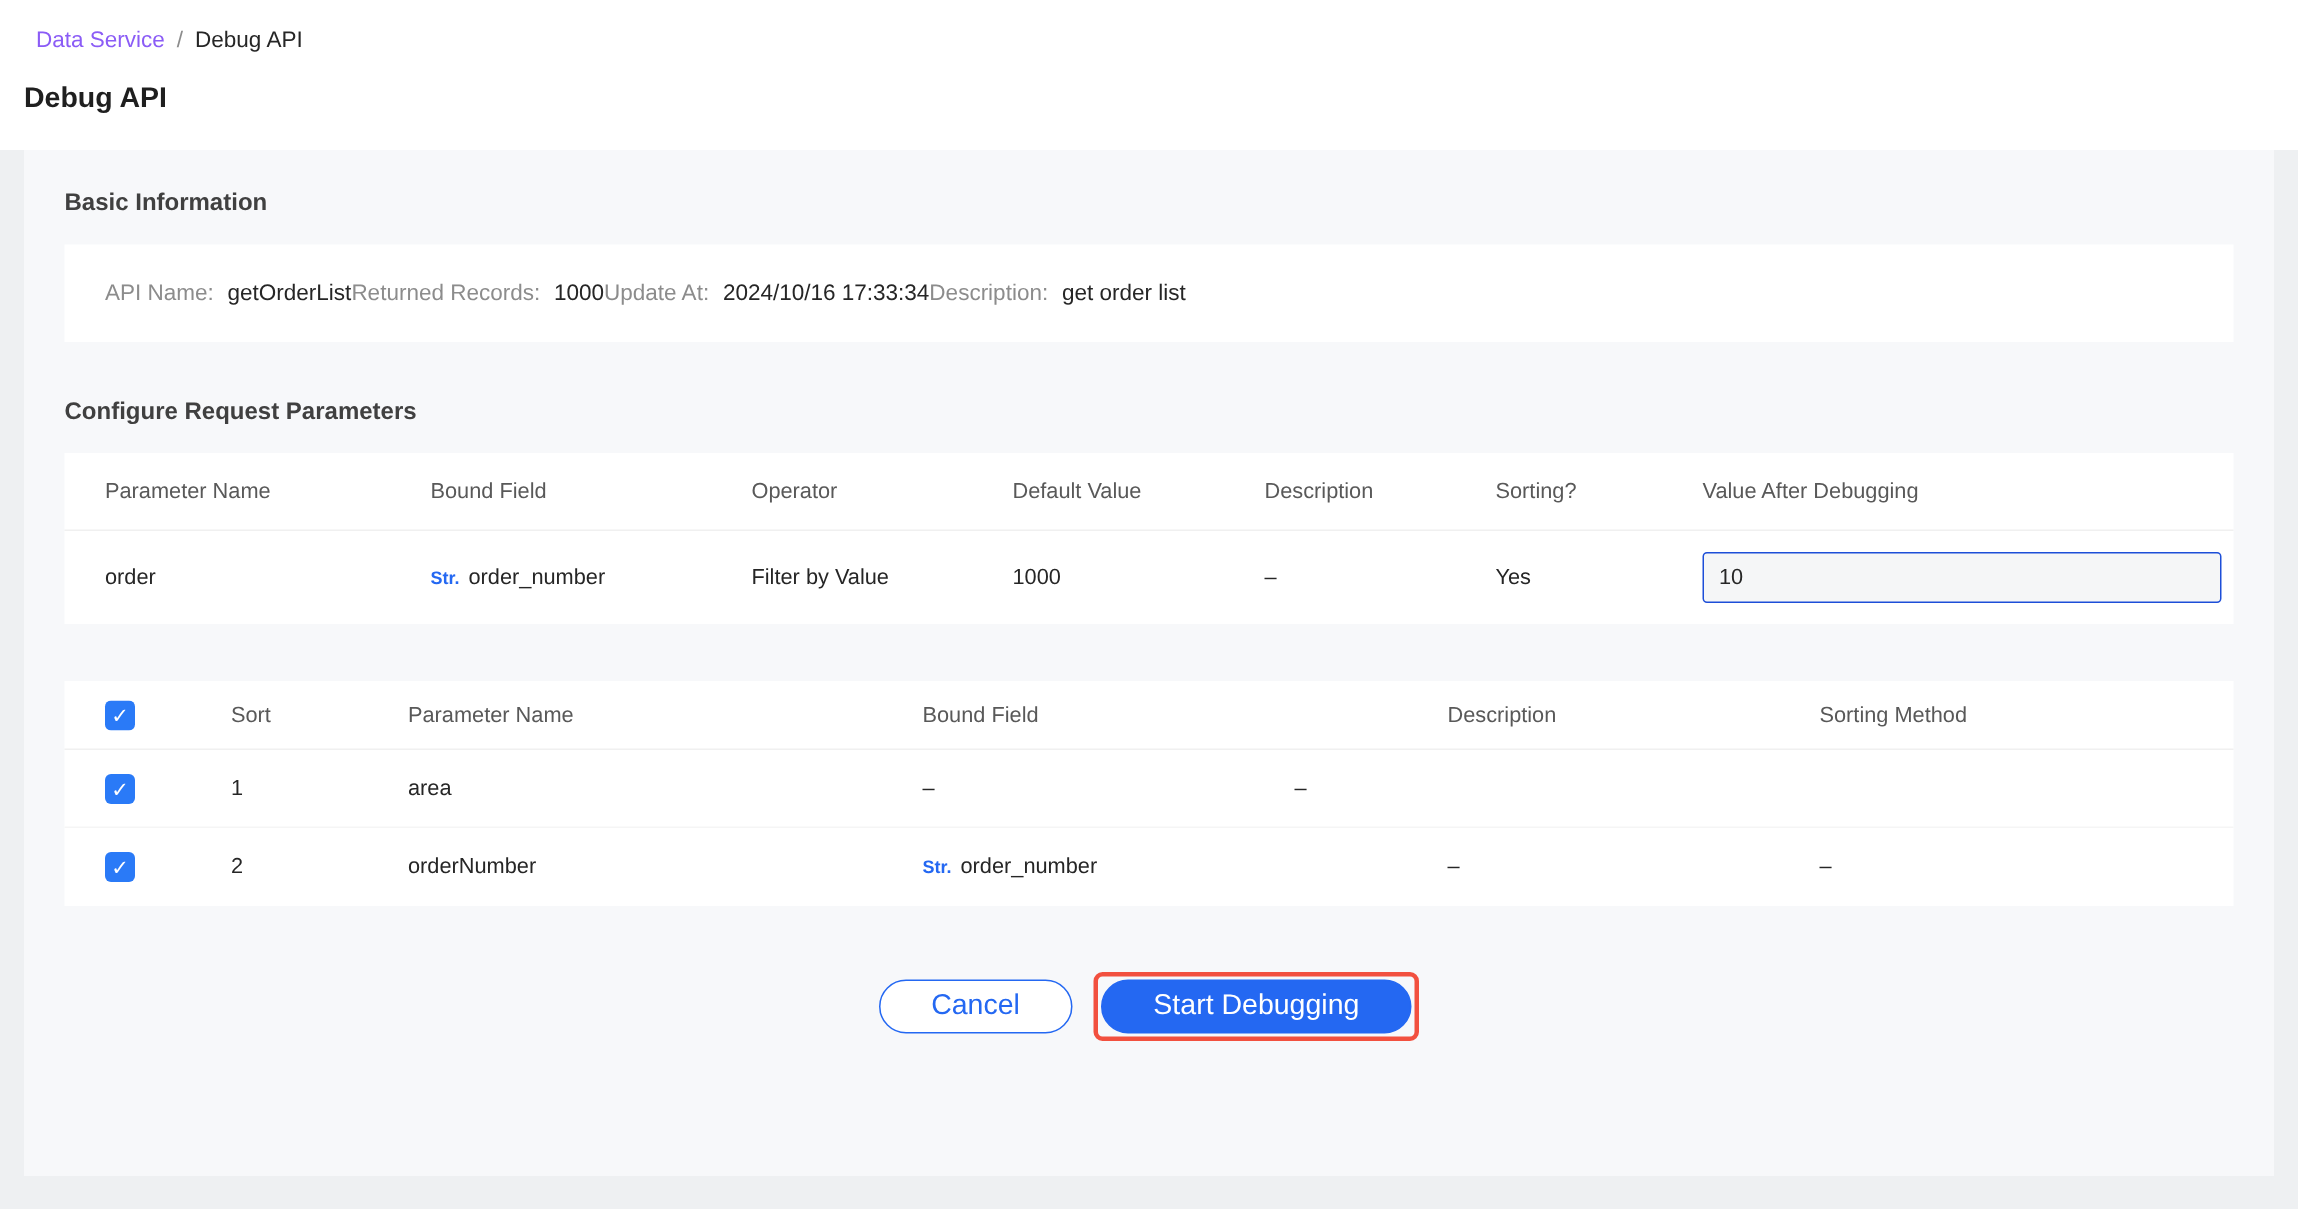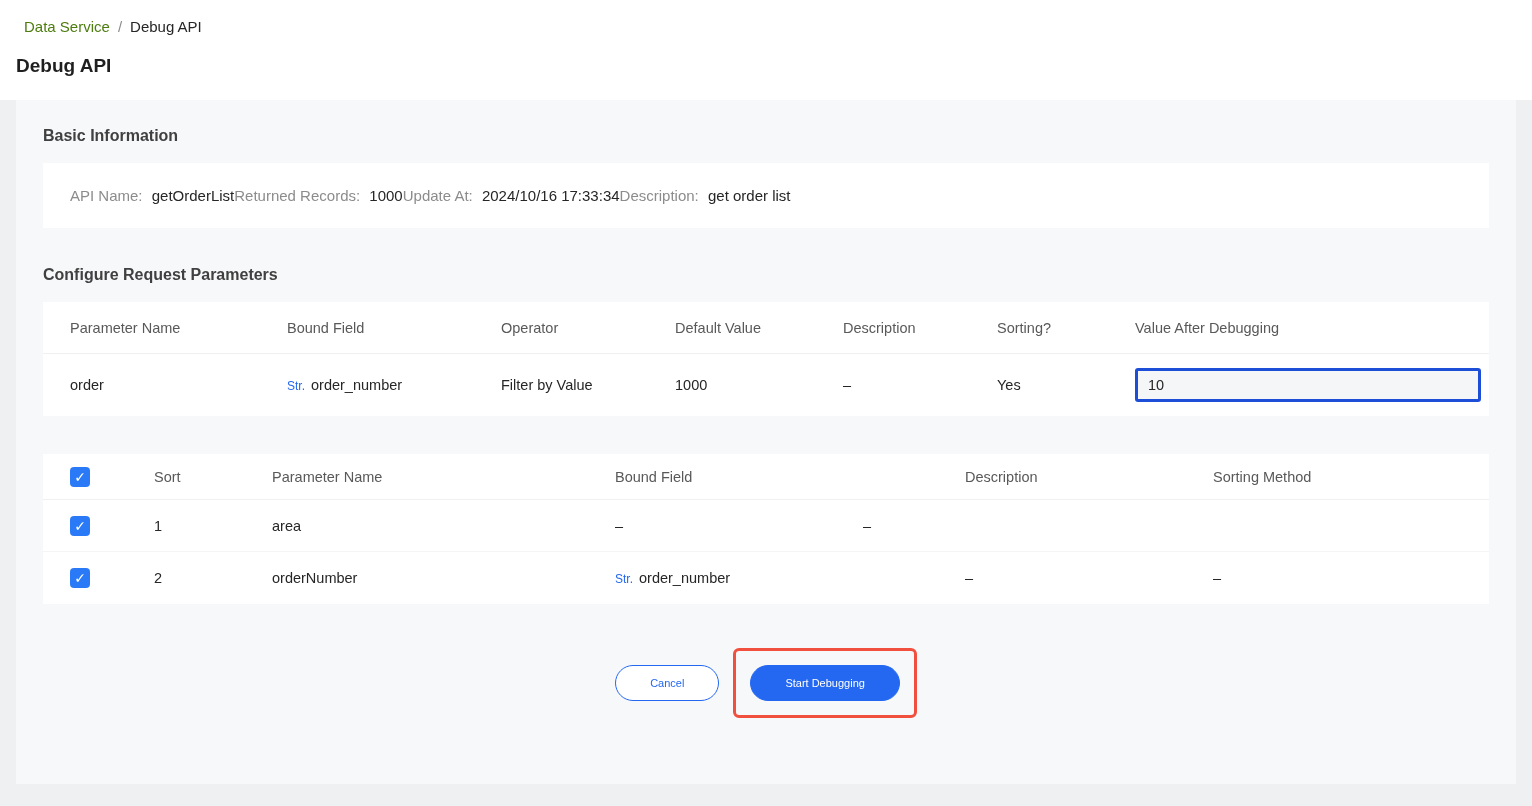--- a/index.html
+++ b/index.html
@@ -18,21 +18,21 @@
     height: 100px;
   }
   .breadcrumb {
     padding: 2px 24px 0 24px;
     font-size: 15px;
     display: flex;
     align-items: center;
     gap: 8px;
   }
   .breadcrumb a {
-    color: #4d7c0f;
+    color: #8b5cf6;
     text-decoration: none;
     cursor: pointer;
   }
   .breadcrumb .sep { color: #8c8c8c; }
   .breadcrumb .current { color: #262626; }
   .page-title {
     padding: 20px 16px 0 16px;
     font-size: 19px;
     font-weight: 600;
     color: #1f1f1f;
@@ -80,30 +80,30 @@
   .req .c2 { width: 214px; }
   .req .c3 { width: 174px; }
   .req .c4 { width: 168px; }
   .req .c5 { width: 154px; }
   .req .c6 { width: 138px; }
   .req .c7 { flex: 1; padding-right: 8px; }
 
   .str-tag {
     color: #2468f2;
     font-size: 12px;
-    font-weight: 400;
+    font-weight: 700;
     margin-right: 6px;
   }
 
   .debug-input {
     width: 100%;
     max-width: 348px;
     height: 34px;
     background: #f5f6f7;
-    border: 3px solid #1d4ed8;
+    border: 1px solid #1d4ed8;
     border-radius: 3px;
     padding: 0 10px;
     font-size: 14.5px;
     color: #262626;
     font-family: "Liberation Sans", sans-serif;
   }
 
   
   .resp .thead { height: 46px; }
   .resp .tbody-row { height: 52px; }
@@ -137,34 +137,34 @@
   .actions {
     margin-top: 44px;
     display: flex;
     justify-content: center;
     align-items: center;
     gap: 14px;
   }
   .btn {
     height: 36px;
     border-radius: 18px;
-    font-size: 11px;
+    font-size: 19px;
     padding: 0 34px;
     cursor: pointer;
     font-family: "Liberation Sans", sans-serif;
   }
   .btn-cancel {
     background: #ffffff;
     border: 1px solid #2468f2;
     color: #2468f2;
   }
   .annotation-box {
     border: 3px solid #f2503f;
     border-radius: 6px;
-    padding: 14px;
+    padding: 2px;
   }
   .btn-primary {
     background: #2468f2;
     border: 1px solid #2468f2;
     color: #ffffff;
   }
 </style>
 </head>
 <body>
 

